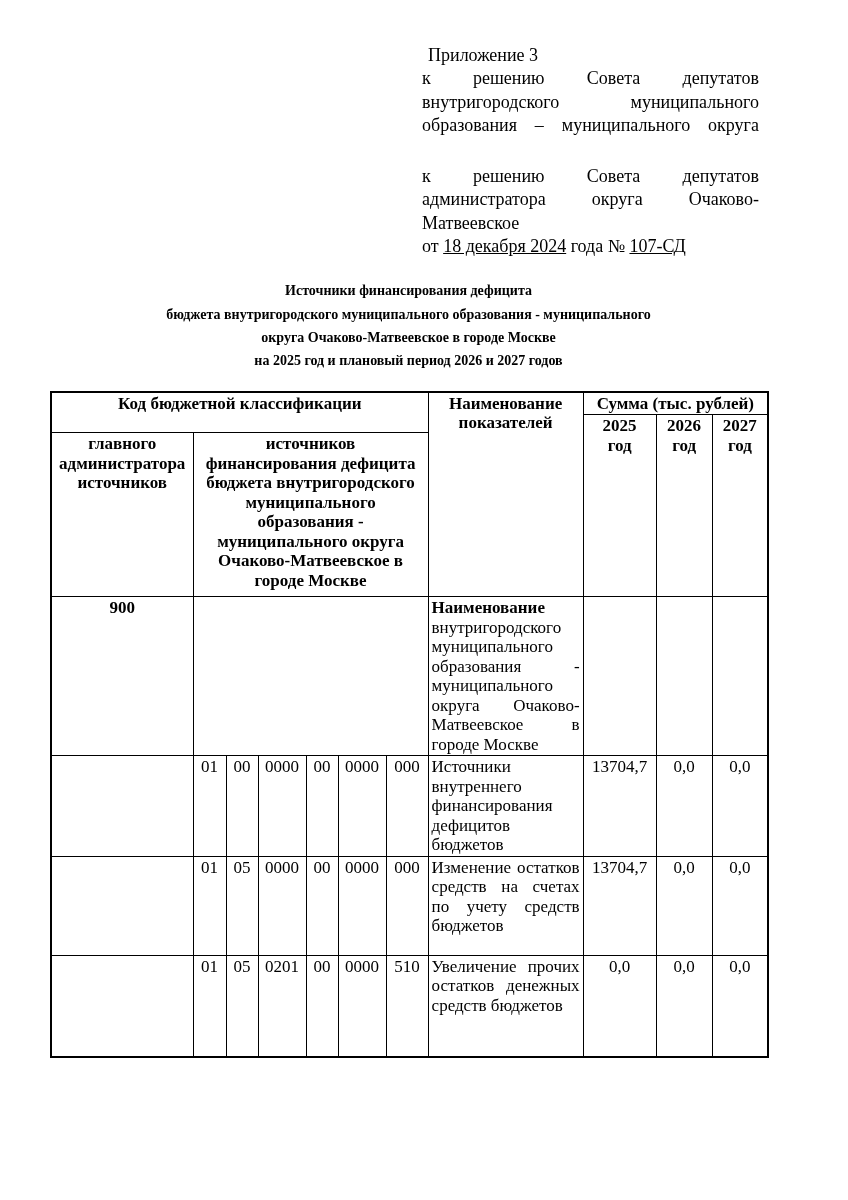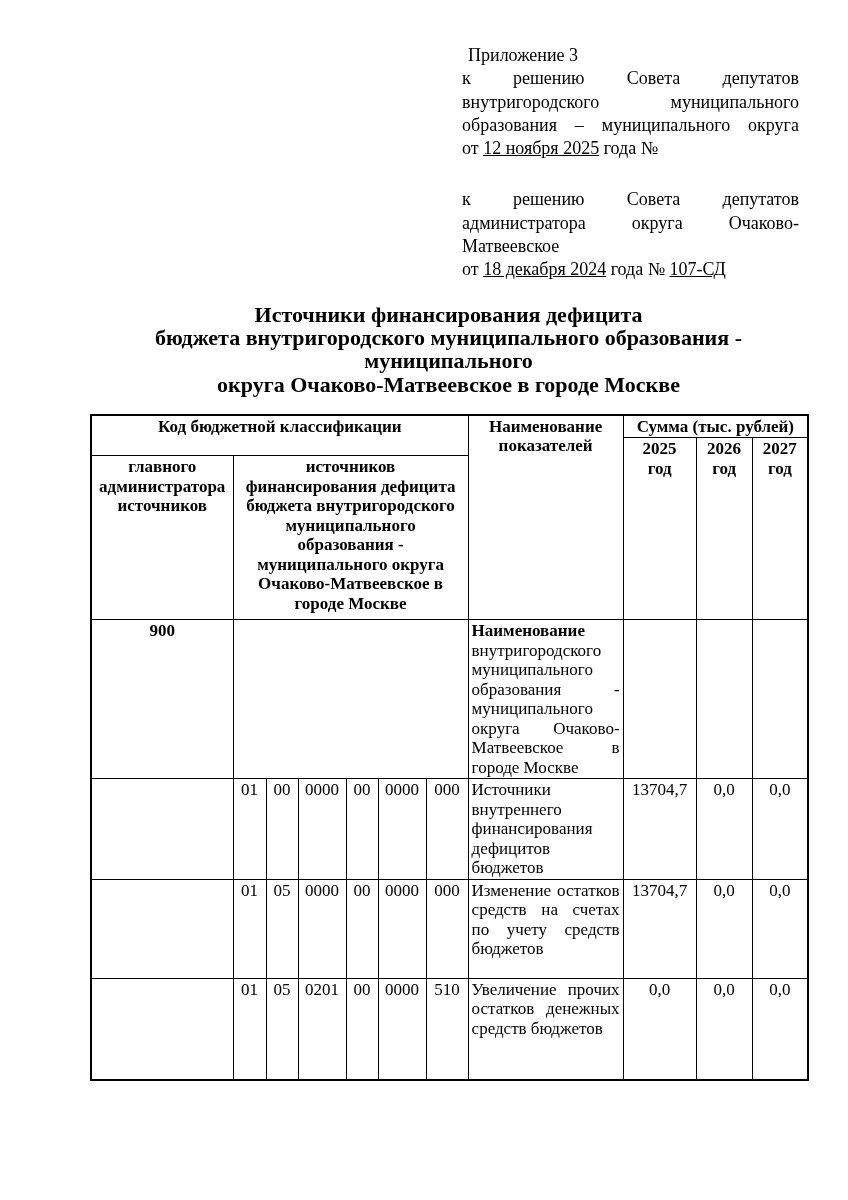--- a/index.html
+++ b/index.html
@@ -5,42 +5,42 @@
   * { box-sizing: border-box; }
   html, body { margin: 0; padding: 0; }
   body {
     width: 848px; height: 1200px;
     background: #ffffff;
     color: #000000;
     font-family: "Liberation Serif", serif;
     overflow: hidden;
   }
   .content {
-    padding-left: 90px;
+    padding-left: 50px;
     padding-top: 44px;
     width: 807px;
   }
   
   .appendix {
     margin-left: 372px;
     width: 337px;
     font-size: 18px;
     line-height: 23.3px;
   }
   .appendix2 { margin-top: 28px; }
   .app-heading { padding-left: 6px; }
   .jline { text-align: justify; text-align-last: justify; }
   .u { text-decoration: underline; }
   
   .doc-title {
     margin-top: 21px;
     width: 717px;
     text-align: center;
     font-weight: bold;
-    font-size: 22px;
+    font-size: 14px;
     line-height: 23.3px;
   }
   
   table.budget {
     margin-top: 18px;
     border-collapse: collapse;
     table-layout: fixed;
     width: 717px;
     border: 2px solid #000;
     font-size: 17px;
@@ -60,34 +60,34 @@
 </head>
 <body>
 
 <div class="content">
 
   <div class="appendix">
     <div class="app-heading">Приложение 3</div>
     <div class="jline">к решению Совета депутатов</div>
     <div class="jline">внутригородского муниципального</div>
     <div class="jline">образования – муниципального округа</div>
-    <div><span>от </span><span class="u">12 ноября 2025</span><span> года №</span></div>
   </div>
 
   <div class="appendix appendix2">
     <div class="jline">к решению Совета депутатов</div>
     <div class="jline">администратора округа Очаково-</div>
     <div>Матвеевское</div>
     <div><span>от </span><span class="u">18 декабря 2024</span><span> года № </span><span class="u">107-СД</span></div>
   </div>
 
   <div class="doc-title">
     <div>Источники финансирования дефицита</div>
     <div>бюджета внутригородского муниципального образования - муниципального</div>
     <div>округа Очаково-Матвеевское в городе Москве</div>
+    <div>на 2025 год и плановый период 2026 и 2027 годов</div>
   </div>
 
   <table class="budget">
     <colgroup>
       <col style="width:142px">
       <col style="width:33px">
         <col style="width:32px">
         <col style="width:48px">
       <col style="width:32px">
         <col style="width:48px">

